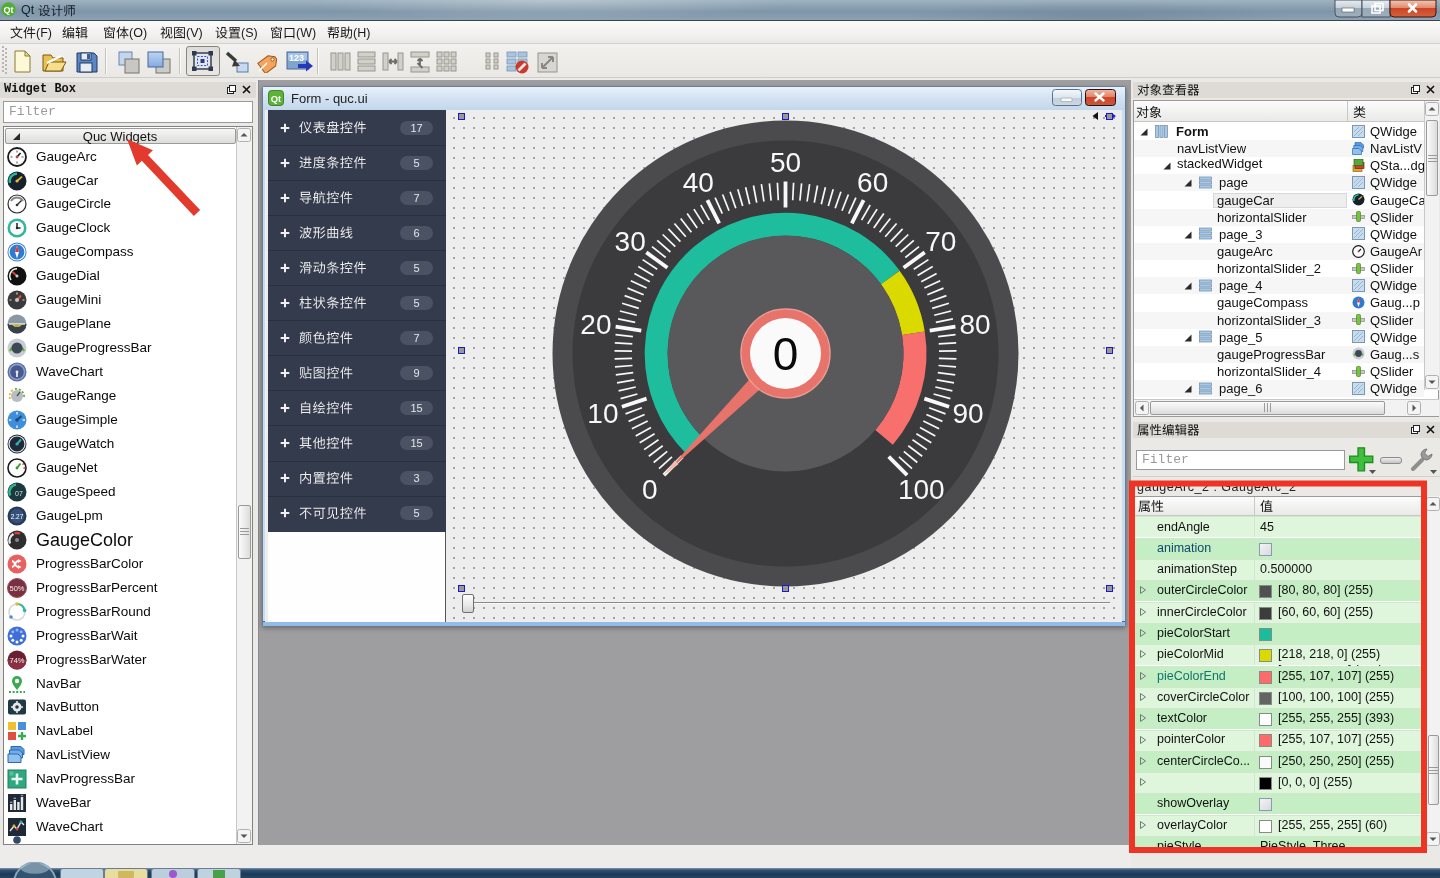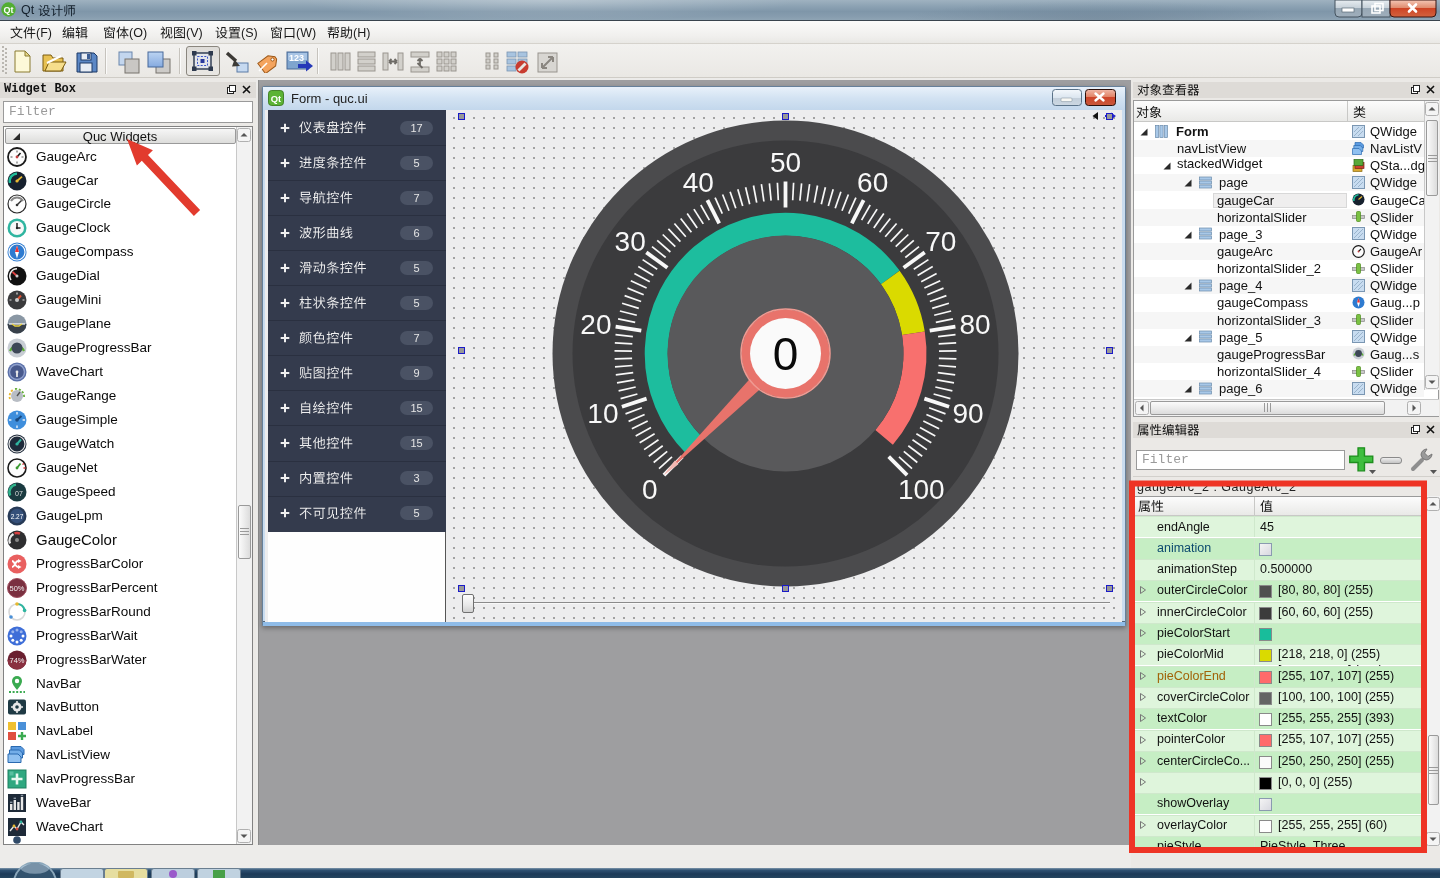--- a/index.html
+++ b/index.html
@@ -374,21 +374,21 @@
     <circle cx="10" cy="10" r="7.2" fill="#35507A"></circle>
     <text x="10" y="12.6" font-size="6.5" fill="#fff" text-anchor="middle" font-family="Liberation Sans">2.27</text>
   </svg>
 <div style="position:absolute;left:36px;top:508px;height:16px;font-size:13.5px;color:#0a0a0a;line-height:16px;">GaugeLpm</div>
 <svg class="abs" style="left:7px;top:530px" width="20" height="20" viewBox="0 0 20 20">
     <circle cx="10" cy="10" r="9.5" fill="#2E2E30"></circle>
     <path d="M3 13.5 A7.8 7.8 0 0 1 6.5 4" fill="none" stroke="#E8E8E8" stroke-width="2.4"></path>
     <path d="M7.5 3.4 A7.8 7.8 0 0 1 13 3.6" fill="none" stroke="#D84040" stroke-width="2.4"></path>
     <circle cx="10" cy="10" r="2" fill="#888"></circle>
   </svg>
-<div style="position:absolute;left:36px;top:532px;height:16px;font-size:15px;color:#0a0a0a;line-height:16px;text-align:center;">GaugeColor</div>
+<div style="position:absolute;left:36px;top:532px;height:16px;font-size:18px;color:#0a0a0a;line-height:16px;text-align:center;">GaugeColor</div>
 <svg class="abs" style="left:7px;top:554px" width="20" height="20" viewBox="0 0 20 20">
     <circle cx="10" cy="10" r="9.5" fill="#E96060"></circle>
     <path d="M5 13 C8 13 8 7 11 7 M5 7 C8 7 8 13 11 13" fill="none" stroke="#fff" stroke-width="1.8"></path>
     <path d="M11 5 l3.5 2 l-3.5 2 Z M11 11 l3.5 2 l-3.5 2 Z" fill="#fff"></path>
   </svg>
 <div style="position:absolute;left:36px;top:556px;height:16px;font-size:13.5px;color:#0a0a0a;line-height:16px;">ProgressBarColor</div>
 <svg class="abs" style="left:7px;top:578px" width="20" height="20" viewBox="0 0 20 20">
     <circle cx="10" cy="10" r="9.5" fill="#7A3040"></circle>
     <circle cx="10" cy="10" r="9.5" fill="none" stroke="#A05060" stroke-width="1"></circle>
     <text x="10" y="12.8" font-size="7.5" fill="#eee" text-anchor="middle" font-family="Liberation Sans">50%</text>
@@ -1016,21 +1016,21 @@
     <path d="M1.5 0.5 L6.5 4 L1.5 7.5 Z" fill="none" stroke="#777" stroke-width="1"></path>
   </svg>
 <div style="position:absolute;left:1157px;top:647px;height:15px;font-size:12.5px;color:#111;line-height:15px;">pieColorMid</div>
 <div style="position:absolute;left:1259px;top:649px;width:13px;height:13px;background:#DADA00;border:1px solid #8a8a8a;"></div>
 <div style="position:absolute;left:1278px;top:647px;height:15px;font-size:12.5px;color:#111;line-height:15px;">[218, 218, 0] (255)</div>
 <div style="position:absolute;left:1134px;top:666px;width:290px;height:21px;background:#C6EEC4;border-top:1px solid #CFE8CC;"></div>
 <div style="position:absolute;left:1254px;top:666px;width:1px;height:21px;background:#CFE8CC;"></div>
 <svg class="abs" style="left:1139px;top:672px" width="8" height="8">
     <path d="M1.5 0.5 L6.5 4 L1.5 7.5 Z" fill="none" stroke="#777" stroke-width="1"></path>
   </svg>
-<div style="position:absolute;left:1157px;top:669px;height:15px;font-size:12.5px;color:#a16207;line-height:15px;">pieColorEnd</div>
+<div style="position:absolute;left:1157px;top:669px;height:15px;font-size:12.5px;color:#0f766e;line-height:15px;">pieColorEnd</div>
 <div style="position:absolute;left:1259px;top:671px;width:13px;height:13px;background:#FF6B6B;border:1px solid #8a8a8a;"></div>
 <div style="position:absolute;left:1278px;top:669px;height:15px;font-size:12.5px;color:#111;line-height:15px;">[255, 107, 107] (255)</div>
 <div style="position:absolute;left:1134px;top:687px;width:290px;height:21px;background:#DFF5DC;border-top:1px solid #CFE8CC;"></div>
 <div style="position:absolute;left:1254px;top:687px;width:1px;height:21px;background:#CFE8CC;"></div>
 <svg class="abs" style="left:1139px;top:693px" width="8" height="8">
     <path d="M1.5 0.5 L6.5 4 L1.5 7.5 Z" fill="none" stroke="#777" stroke-width="1"></path>
   </svg>
 <div style="position:absolute;left:1157px;top:690px;height:15px;font-size:12.5px;color:#111;line-height:15px;">coverCircleColor</div>
 <div style="position:absolute;left:1259px;top:692px;width:13px;height:13px;background:#646464;border:1px solid #8a8a8a;"></div>
 <div style="position:absolute;left:1278px;top:690px;height:15px;font-size:12.5px;color:#111;line-height:15px;">[100, 100, 100] (255)</div>

